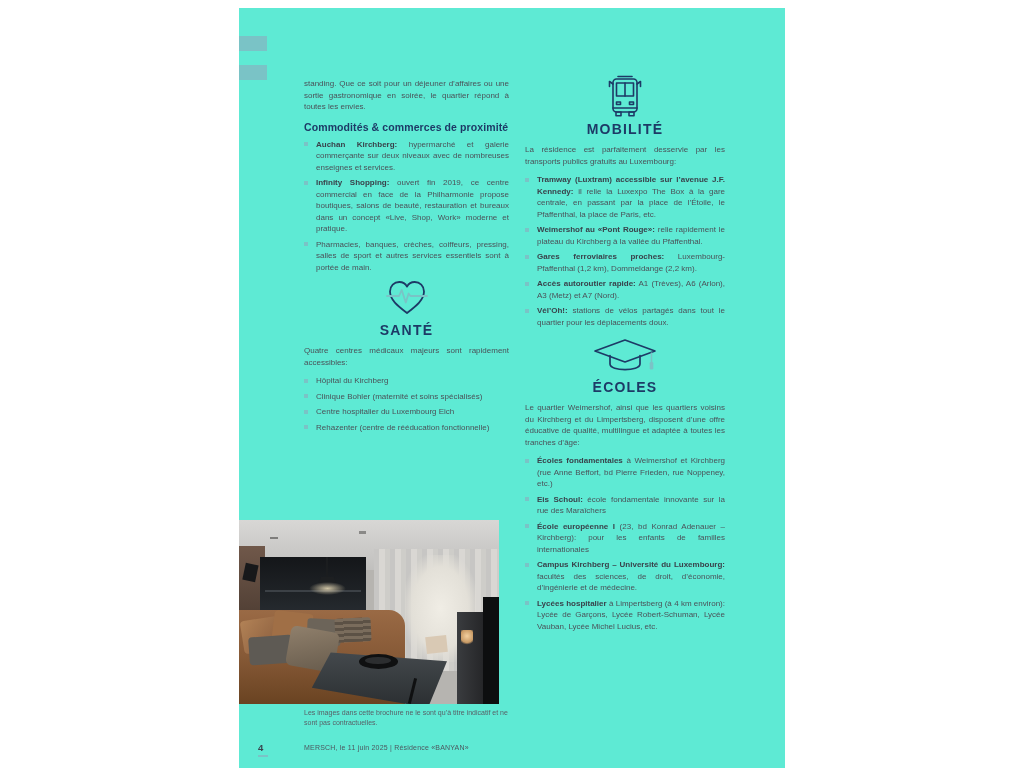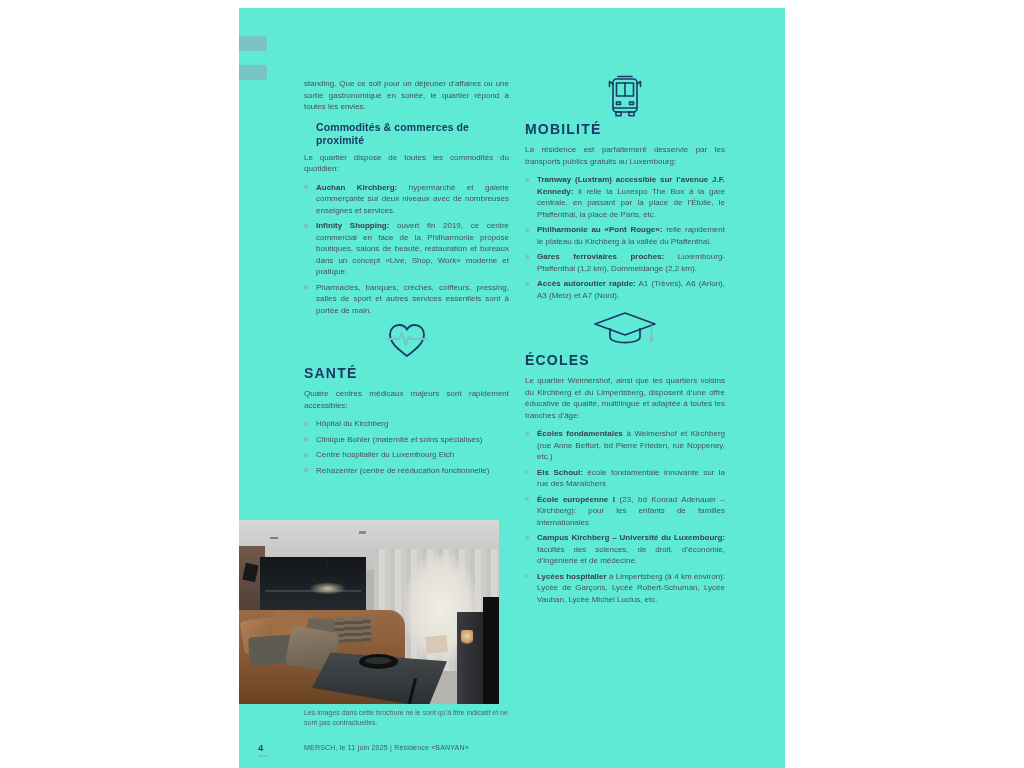--- a/index.html
+++ b/index.html
@@ -17,26 +17,26 @@
 
   .col{
     position:absolute;color:#4b5158;font-size:8px;line-height:11.5px;
     text-align:justify;hyphens:auto;-webkit-hyphens:auto;
   }
   .col-left{left:65px;top:70px;width:205px;}
   .col-right{left:286px;top:62px;width:200px;}
 
   .col p{margin:0 0 7px 0;}
   h2.subheading{
-    font-size:10.5px;line-height:13px;color:#1d3a66;margin:8px 0 5px 12px;
+    font-size:10.5px;line-height:13px;color:#1d3a66;margin:8px 0 5px 0;
     text-align:left;letter-spacing:.1px;
   }
   .section-title{
     font-size:14px;line-height:16px;font-weight:bold;color:#1d3a66;
-    text-align:left;letter-spacing:1.2px;margin:0 0 7px 0;
+    text-align:center;letter-spacing:1.2px;margin:0 0 7px 0;
   }
   ul.bullets{list-style:none;margin:0 0 2px 0;padding:0;}
   ul.bullets li{position:relative;padding-left:12px;margin:0 0 4px 0;}
   ul.bullets li .sq{
     position:absolute;left:0;top:3.5px;width:4px;height:4px;background:#7ac3c6;
   }
   .b{font-weight:bold;color:#39424b;}
   .icon-wrap{text-align:center;margin:4px 0 3px 0;}
   .icon-wrap.cap{margin-top:10px;}
   svg{vertical-align:middle;}
@@ -94,21 +94,20 @@
 
 <div class="page">
 
   <div class="accent-block accent-1"></div>
   <div class="accent-block accent-2"></div>
 
   <div class="col col-left">
     <p>standing. Que ce soit pour un déjeuner d’affaires ou une sortie gastronomique en soirée, le quartier répond à toutes les envies.</p>
 
     <h2 class="subheading">Commodités &amp; commerces de proximité</h2>
-    <p>Le quartier dispose de toutes les commodités du quotidien:</p>
     <ul class="bullets">
       <li><span class="sq"></span><span class="b">Auchan Kirchberg:</span><span> hypermarché et galerie commerçante sur deux niveaux avec de nombreuses enseignes et services.</span></li>
       <li><span class="sq"></span><span class="b">Infinity Shopping:</span><span> ouvert fin 2019, ce centre commercial en face de la Philharmonie propose boutiques, salons de beauté, restauration et bureaux dans un concept «Live, Shop, Work» moderne et pratique.</span></li>
       <li><span class="sq"></span><span class="b"></span><span>Pharmacies, banques, crèches, coiffeurs, pressing, salles de sport et autres services essentiels sont à portée de main.</span></li>
     </ul>
 
     <div class="icon-wrap">
       <svg width="46" height="42" viewBox="0 0 46 42">
         <path d="M23 36 C14 29 6 23 6 14.5 C6 9 10.2 5 15.3 5 C18.6 5 21.5 6.8 23 9.6 C24.5 6.8 27.4 5 30.7 5 C35.8 5 40 9 40 14.5 C40 23 32 29 23 36 Z" fill="none" stroke="#1d3a66" stroke-width="1.8" stroke-linejoin="round"></path>
         <polyline points="3,19 15,19 17.7,13 21.8,25.5 24.6,16.5 26.4,19 43,19" fill="none" stroke="#7ac3c6" stroke-width="1.8" stroke-linejoin="round" stroke-linecap="round"></polyline>
@@ -139,23 +138,24 @@
           <rect x="24" y="38" width="5" height="3.8"></rect>
           <path d="M8 10 l-3.5 -2.5 v5"></path>
           <path d="M32 10 l3.5 -2.5 v5"></path>
         </g>
       </svg>
     </div>
     <div class="section-title">MOBILITÉ</div>
     <p>La résidence est parfaitement desservie par les transports publics gratuits au Luxembourg:</p>
     <ul class="bullets">
       <li><span class="sq"></span><span class="b">Tramway (Luxtram) accessible sur l’avenue J.F. Kennedy:</span><span> il relie la Luxexpo The Box à la gare centrale, en passant par la place de l’Étoile, le Pfaffenthal, la place de Paris, etc.</span></li>
-      <li><span class="sq"></span><span class="b">Philharmonie au «Pont Rouge»:</span><span> relie rapidement le plateau du Kirchberg à la vallée du Pfaffenthal.</span></li>
+      <li><span class="sq"></span><span class="b">Weimershof au «Pont Rouge»:</span><span> relie rapidement le plateau du Kirchberg à la vallée du Pfaffenthal.</span></li>
       <li><span class="sq"></span><span class="b">Gares ferroviaires proches:</span><span> Luxembourg-Pfaffenthal (1,2 km), Dommeldange (2,2 km).</span></li>
       <li><span class="sq"></span><span class="b">Accès autoroutier rapide:</span><span> A1 (Trèves), A6 (Arlon), A3 (Metz) et A7 (Nord).</span></li>
+      <li><span class="sq"></span><span class="b">Vél’Oh!:</span><span> stations de vélos partagés dans tout le quartier pour les déplacements doux.</span></li>
     </ul>
 
     <div class="icon-wrap cap">
       <svg width="66" height="38" viewBox="0 0 66 38">
         <polygon points="33,2 63,13 33,24 3,13" fill="none" stroke="#1d3a66" stroke-width="1.7" stroke-linejoin="round"></polygon>
         <path d="M18 17.5 L18 26 C18 33.5 48 33.5 48 26 L48 17.5" fill="none" stroke="#1d3a66" stroke-width="1.7" stroke-linecap="round"></path>
         <line x1="59.5" y1="14.5" x2="59.5" y2="24" stroke="#7ac3c6" stroke-width="1.5"></line>
         <rect x="57.7" y="24" width="3.6" height="7.5" rx="1.2" fill="#7ac3c6"></rect>
       </svg>
     </div>

